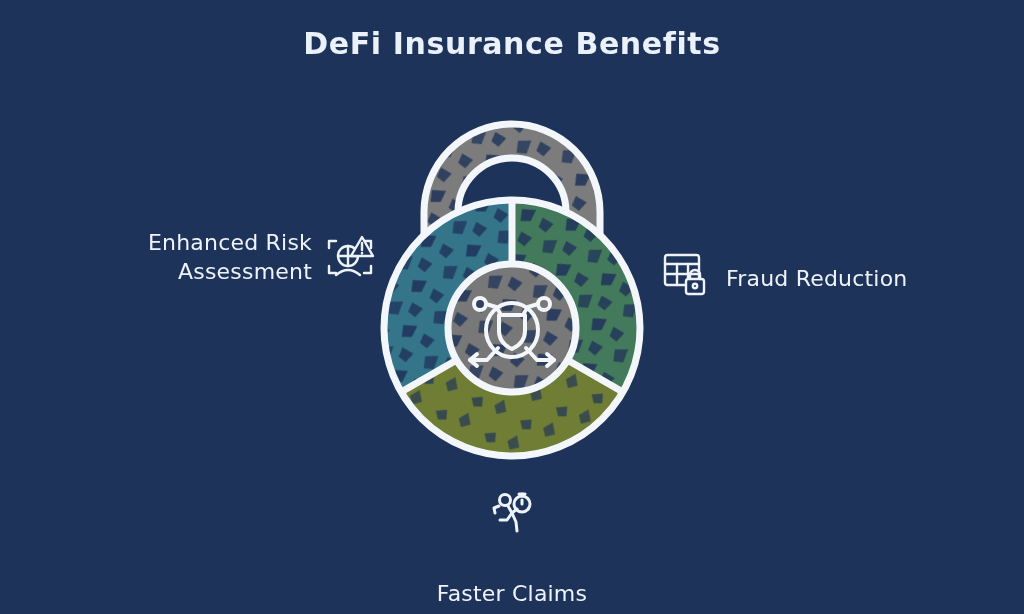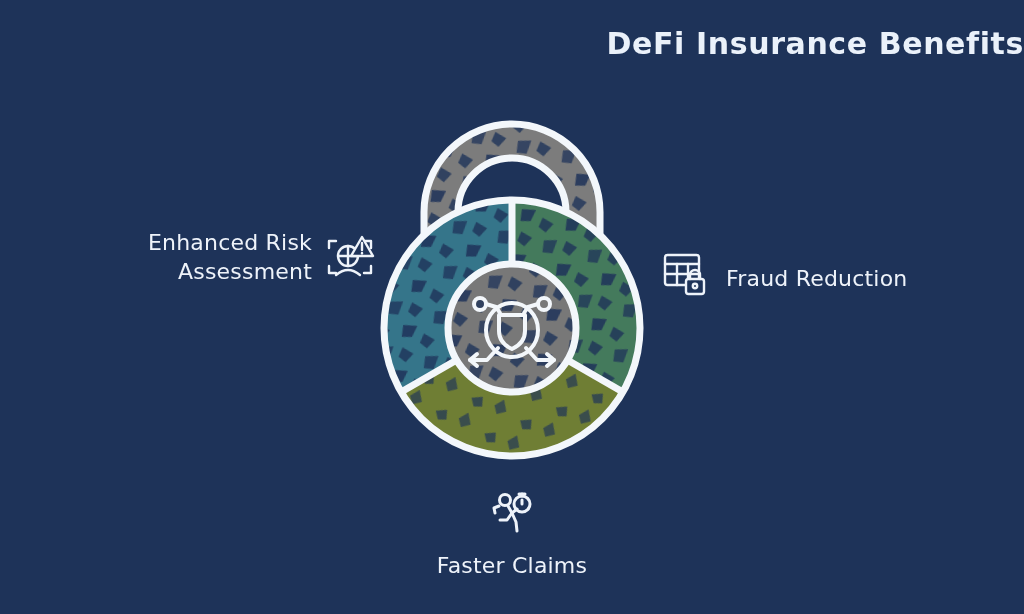--- a/index.html
+++ b/index.html
@@ -18,21 +18,21 @@
     background: #1e3359;
     overflow: hidden;
   }
 
   
   .title {
     position: absolute;
     top: 26px;
     left: 0;
     width: 1024px;
-    text-align: right;
+    text-align: center;
     font-family: "DejaVu Sans", "Liberation Sans", sans-serif;
     font-size: 30px;
     font-weight: bold;
     letter-spacing: 0.6px;
     color: #eaf1fa;
   }
 
   
   .lock-stage {
     position: absolute;
@@ -78,20 +78,21 @@
   }
   .label-right .txt { padding-left: 14px; margin-top: 10px; }
 
   .label-bottom {
     left: 362px;
     top: 487px;
     width: 300px;
     flex-direction: column;
     align-items: center;
     text-align: right;
+    gap: 28px;
   }
   .label-bottom .txt { padding-top: 12px; }
 
   .icon-box {
     flex: 0 0 auto;
     width: 52px;
     height: 52px;
     display: block;
   }
   .icon-box svg { display: block; }

